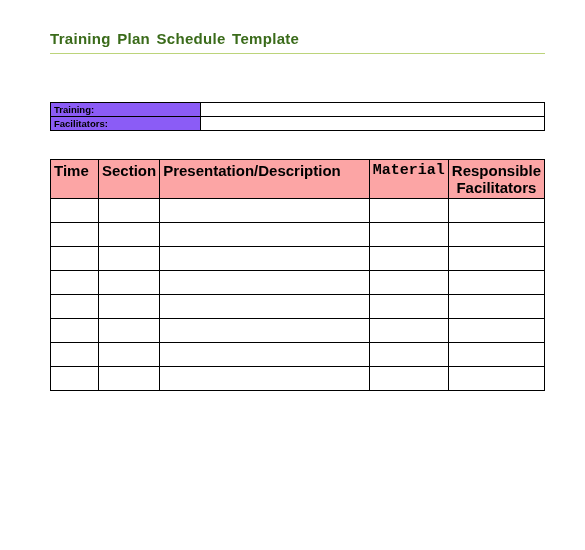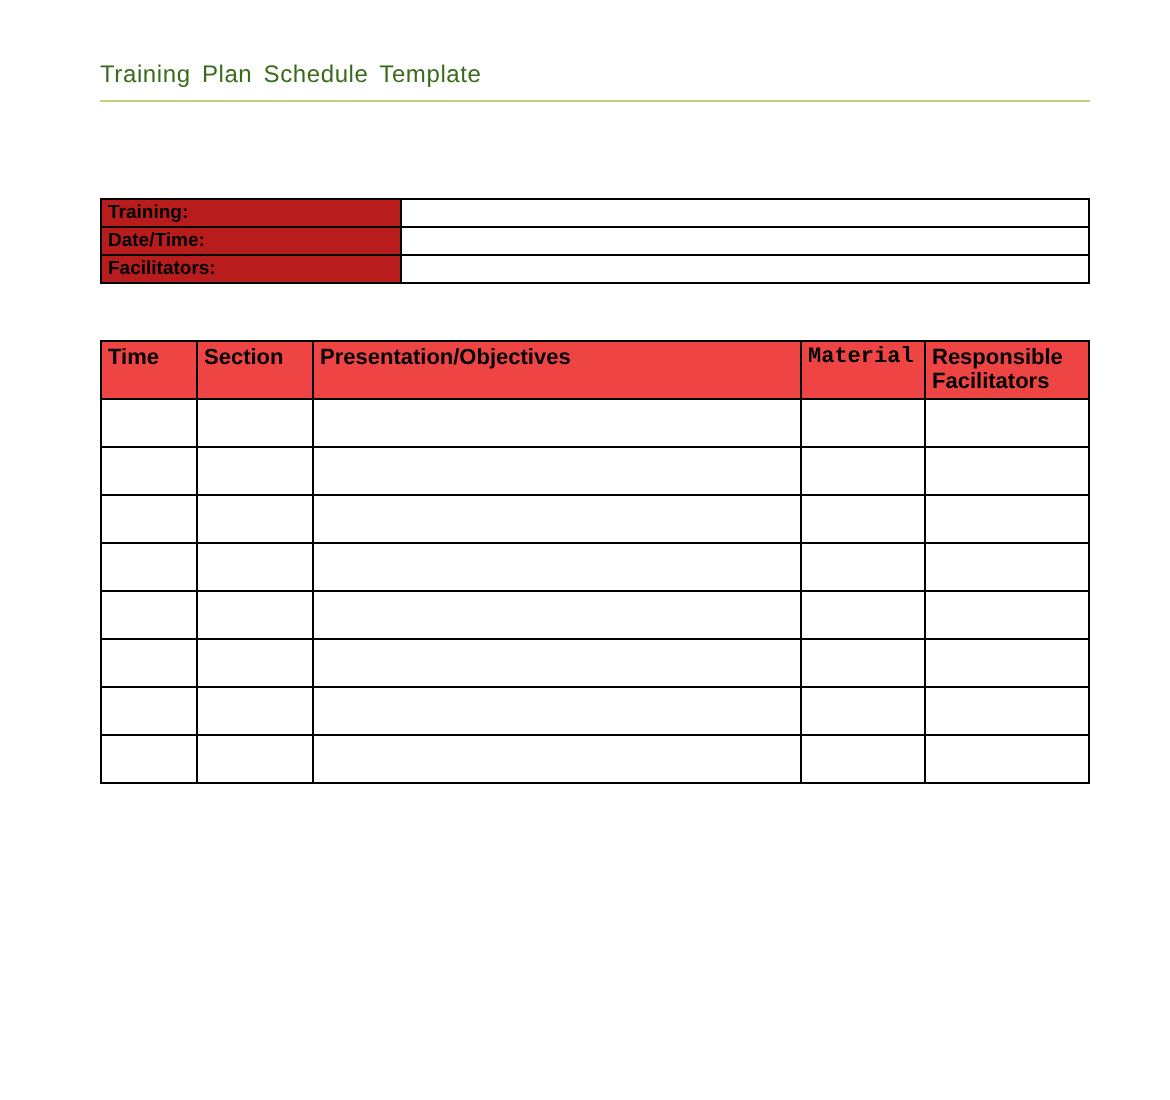--- a/index.html
+++ b/index.html
@@ -11,22 +11,22 @@
     background: #fff;
     font-family: Arial, sans-serif;
     font-size: 10px;
     color: #000;
   }
   .page {
     padding: 30px 40px 20px 50px;
   }
   .title {
     color: #3a6b1a;
-    font-weight: normal;
-    font-size: 12px;
+    font-weight: bold;
+    font-size: 15px;
     letter-spacing: 0.3px;
     word-spacing: 2px;
     margin-bottom: 6px;
   }
   .hr {
     border: none;
     border-top: 1.5px solid #bcd47a;
     margin: 0 0 48px 0;
   }
   table {
@@ -37,79 +37,75 @@
   td, th {
     border: 1px solid #000;
     font-size: 9.5px;
     font-weight: bold;
     text-align: left;
     vertical-align: top;
     padding: 1px 3px 1px 3px;
     height: 14px;
   }
   .lbl {
-    background: #b91c1c;
+    background: #8b5cf6;
     width: 150px;
   }
   .val {
     background: #fff;
   }
   .schedule {
     margin-top: 28px;
   }
   .schedule th {
-    background: #ef4444;
+    background: #fca5a5;
     font-weight: bold;
-    font-size: 11px;
+    font-size: 15px;
     padding: 2px 3px;
     height: 26px;
     vertical-align: top;
   }
   .schedule td {
     font-weight: normal;
     height: 24px;
   }
   .col-time { width: 48px; }
   .col-section { width: 58px; }
   .col-pres { width: auto; }
   .col-material { width: 62px; font-family: Liberation Mono, monospace; }
-  .col-resp { width: 82px; }
+  .col-resp { width: 82px; text-align: center; }
 </style>
 </head>
 <body>
 
 <div class="page">
 
   <div class="title">Training Plan  Schedule  Template</div>
   <hr class="hr">
 
   <table>
     <tbody>
         <tr>
       <td class="lbl">Training:</td>
       <td class="val"></td>
     </tr>
     <tr>
-      <td class="lbl">Date/Time:</td>
-      <td class="val"></td>
-    </tr>
-    <tr>
       <td class="lbl">Facilitators:</td>
       <td class="val"></td>
     </tr>
   </tbody>
     </table>
 
 
   <table class="schedule">
     <tbody>
         <tr>
       <th class="col-time">Time</th>
       <th class="col-section">Section</th>
-      <th class="col-pres">Presentation/Objectives</th>
+      <th class="col-pres">Presentation/Description</th>
       <th class="col-material">Material</th>
       <th class="col-resp">Responsible Facilitators</th>
     </tr>
     <tr>
       <td></td>
       <td></td>
       <td></td>
       <td></td>
       <td></td>
     </tr>

